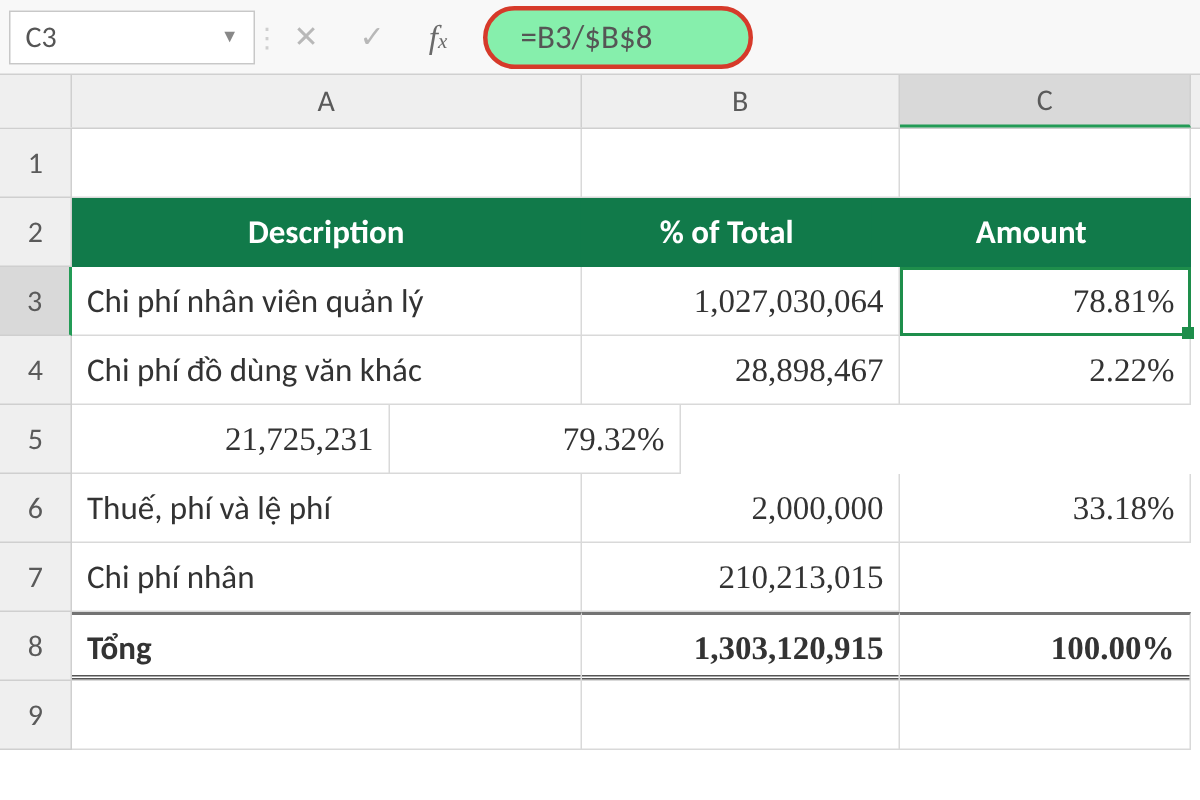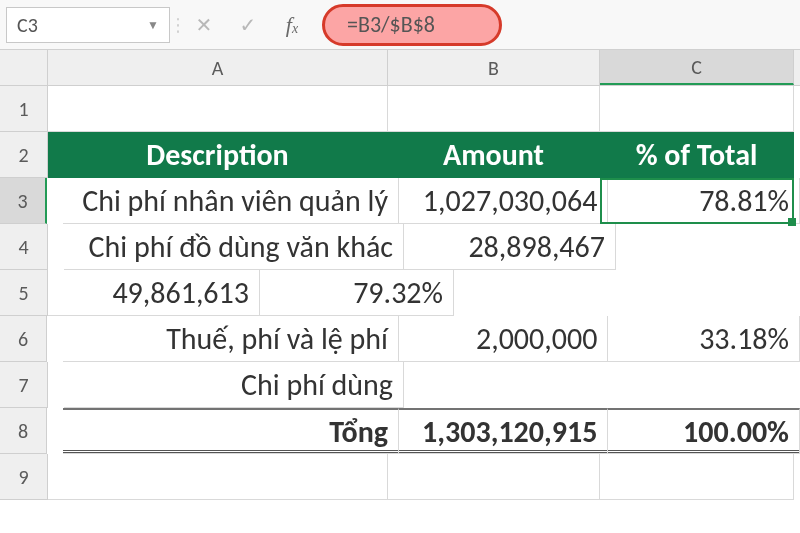--- a/index.html
+++ b/index.html
@@ -64,21 +64,21 @@
     font-size: 18px;
     letter-spacing: -2px;
   }
   .formula-input-wrap {
     flex: 0 0 auto;
     margin-left: 6px;
     position: relative;
   }
   .formula-input {
     height: 42px;
-    background: #fca5a5;
+    background: #86efac;
     border: 3px solid #d63a2a;
     border-radius: 22px;
     padding: 0 22px;
     font-size: 22px;
     color: #555;
     display: flex;
     align-items: center;
     min-width: 180px;
   }
 
@@ -131,27 +131,27 @@
   .row-head.selected {
     background: #d9d9d9;
     border-right: 2px solid #239b56;
   }
   .cell {
     border-right: 1px solid #d9d9d9;
     border-bottom: 1px solid #d9d9d9;
     display: flex;
     align-items: center;
     padding: 0 10px;
-    font-size: 30px;
+    font-size: 22px;
     color: #333;
     position: relative;
   }
   .cell.center { justify-content: center; }
-  .cell.right { justify-content: flex-end; }
-  .cell.left { justify-content: flex-end; margin-left: 16px; }
+  .cell.right { justify-content: flex-end; font-family: Liberation Serif, serif; }
+  .cell.left { justify-content: flex-start; }
 
   .row1 .cell { border-bottom: 1px solid #d9d9d9; }
 
   .header-row .cell {
     background: #117a4a;
     color: #fff;
     font-weight: 600;
     border-right: 1px solid #117a4a;
     border-bottom: 1px solid #117a4a;
   }
@@ -238,26 +238,26 @@
     <div class="cell col-C"></div>
   </div>
 
   <div class="row header-row">
     <div class="row-head">
         <span>2</span>
       </div>
     <div class="cell col-A center">
         <span>Description</span>
       </div>
+    <div class="cell col-C center">
+        <span>% of Total</span>
+      </div>
     <div class="cell col-B center">
         <span>Amount</span>
       </div>
-    <div class="cell col-C center">
-        <span>% of Total</span>
-      </div>
   </div>
 
   <div class="row">
     <div class="row-head selected">
         <span>3</span>
       </div>
     <div class="cell col-A left">
         <span>Chi phí nhân viên quản lý</span>
       </div>
     <div class="cell col-B right">
@@ -271,28 +271,31 @@
   <div class="row">
     <div class="row-head">
         <span>4</span>
       </div>
     <div class="cell col-A left">
         <span>Chi phí đồ dùng văn khác</span>
       </div>
     <div class="cell col-B right">
         <span>28,898,467</span>
       </div>
+    <div class="cell col-C right">
+        <span>2.22%</span>
+      </div>
   </div>
 
   <div class="row">
     <div class="row-head">
         <span>5</span>
       </div>
     <div class="cell col-B right">
-        <span>49,861,613</span>
+        <span>21,725,231</span>
       </div>
     <div class="cell col-C right">
         <span>79.32%</span>
       </div>
   </div>
 
   <div class="row">
     <div class="row-head">
         <span>6</span>
       </div>
@@ -305,21 +308,24 @@
     <div class="cell col-C right">
         <span>33.18%</span>
       </div>
   </div>
 
   <div class="row">
     <div class="row-head">
         <span>7</span>
       </div>
     <div class="cell col-A left">
-        <span>Chi phí dùng</span>
+        <span>Chi phí nhân</span>
+      </div>
+    <div class="cell col-B right">
+        <span>210,213,015</span>
       </div>
   </div>
 
   <div class="row total-row">
     <div class="row-head">
         <span>8</span>
       </div>
     <div class="cell col-A left">
         <span>Tổng</span>
       </div>

